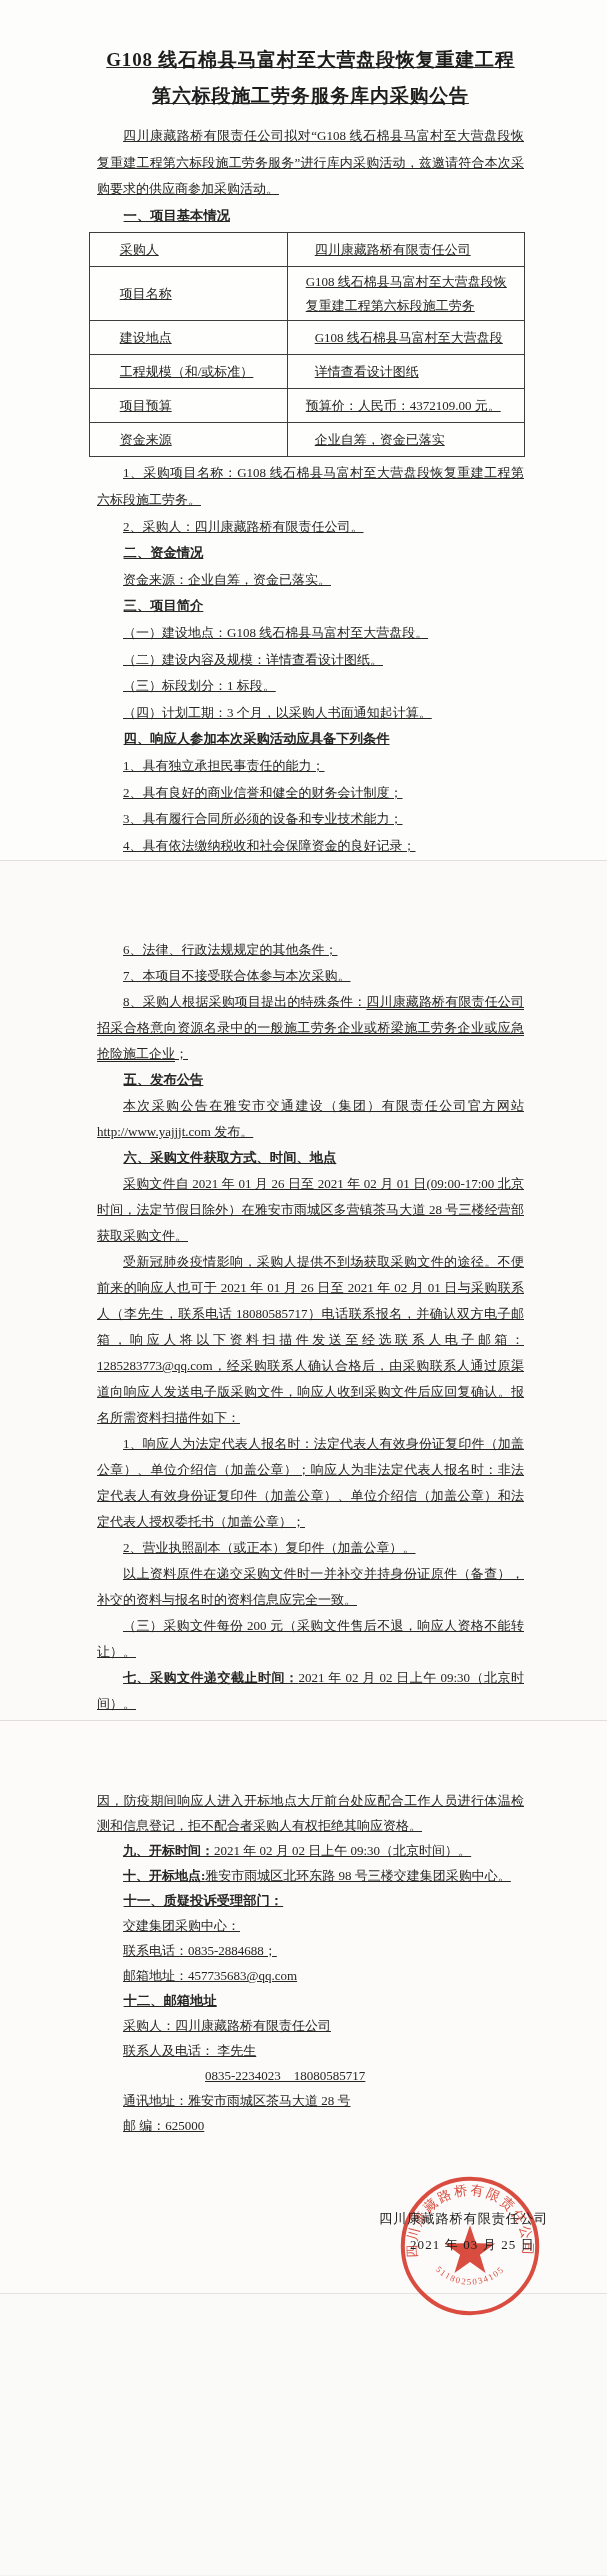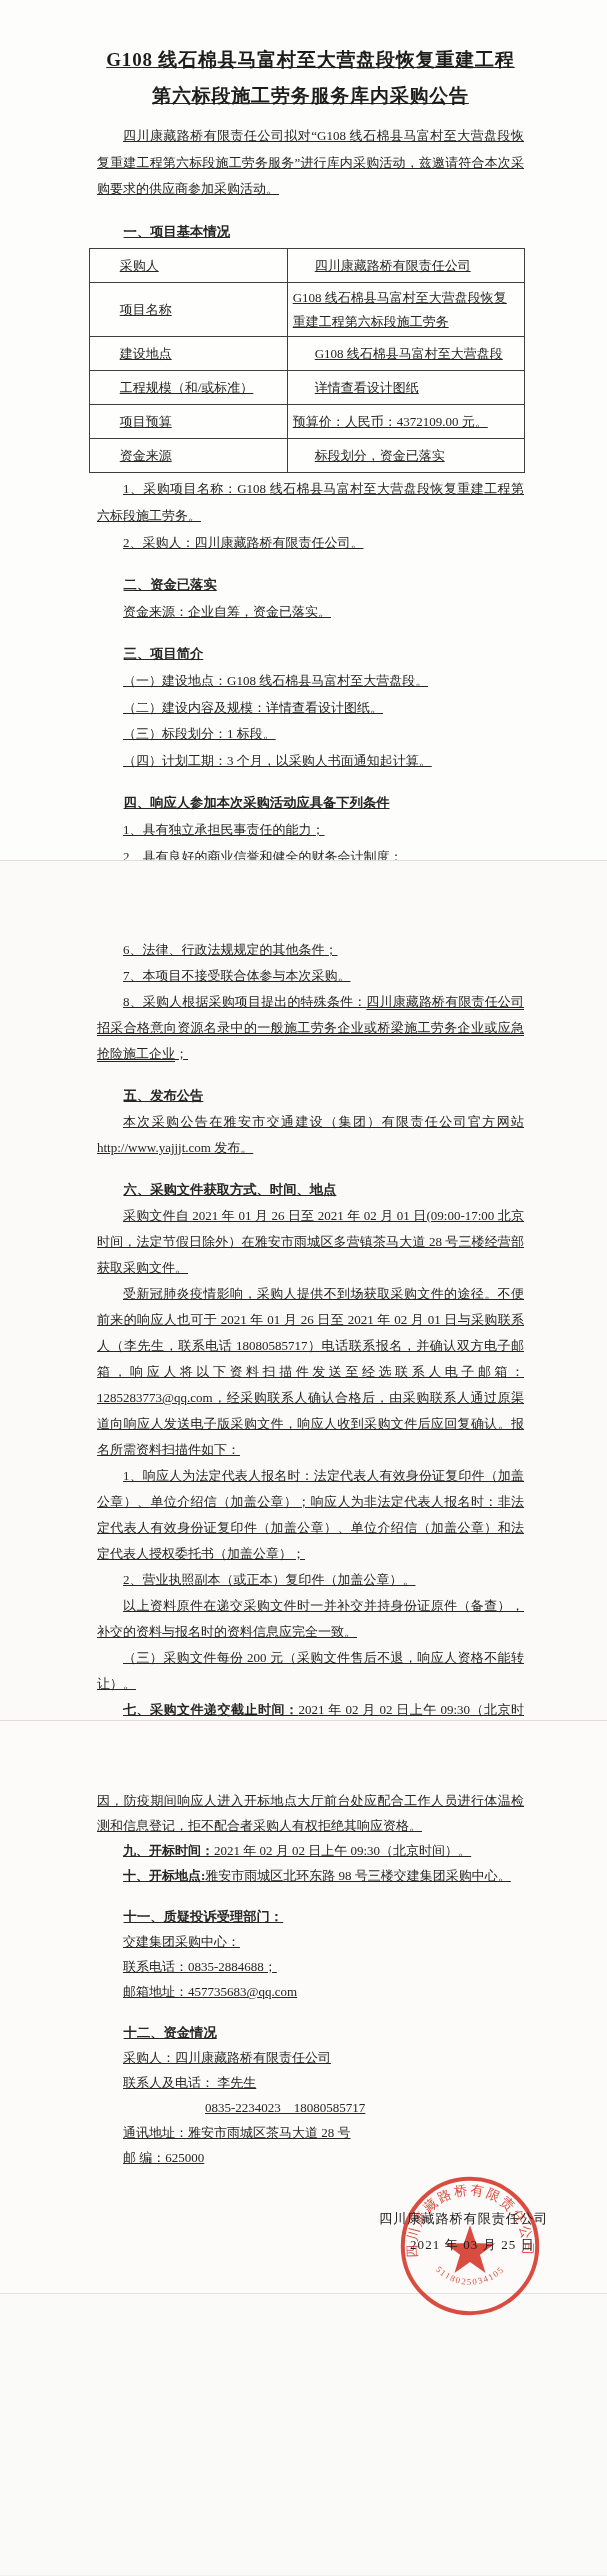--- a/index.html
+++ b/index.html
@@ -14,31 +14,31 @@
   .p2 { height:860px; background:#fbfaf8; border-top:1.5px solid #e2dfda; padding:76px 83px 0 97px; overflow:hidden; }
   .p3 { height:573px;  background:#fcfbf9; border-top:1.5px solid #e2dfda; padding:67px 83px 0 97px; }
   .p4 { height:282px;  background:#fafaf8; border-top:1.5px solid #e5e2dd; }
   .title {
     font-size:19px; font-weight:bold; text-align:center;
     line-height:36px; letter-spacing:0.8px; margin:0 0 9px 0; color:#1d1d1d;
   }
   p { margin:0; font-size:13px; line-height:26.6px; text-indent:2em; text-align:justify; }
   .p2 p { line-height:26px; }
   .p3 p { line-height:25px; }
-  .hd { font-weight:bold; font-size:13.3px;margin-top:16px; }
+  .hd { font-weight:bold; font-size:13.3px; }
   .noind { text-indent:0; }
   b.pfx { font-weight:bold; }
   .u { text-decoration:underline; text-underline-offset:3px; }
   .pre { white-space:pre-wrap; }
   .phones { text-indent:0; padding-left:108px; }
   table.info { border-collapse:collapse; width:436px; margin:3px 12px 3px -8.3px; table-layout:fixed; }
   .info td { border:1.1px solid #3e3e3e; font-size:13px; vertical-align:middle; background:#fefefd; }
   .info td.lab { width:164px; padding:3px 3px 3px 30px; height:27px; }
   .info td.val { padding:3px 6px 3px 27px; line-height:23.5px; }
-  .info td.val.tight { padding-left:5px; }
+  .info td.val.tight { padding-left:18px; }
   
   .stamp-wrap { position:absolute; left:398px; top:453px; width:144px; height:144px; z-index:3; }
   svg.seal { width:144px; height:144px; display:block; opacity:0.9; }
   .stamp-co   { position:absolute; left:379px; top:489px; font-size:13.3px; letter-spacing:0.8px; color:#1b1b1b; z-index:4; white-space:nowrap; }
   .stamp-date { position:absolute; left:410px; top:515px; font-size:13px;  letter-spacing:1.1px; color:#1b1b1b; z-index:4; white-space:nowrap; }
 </style>
 </head>
 <body>
 
 <div class="doc">
@@ -67,29 +67,29 @@
         <tr>
           <td class="lab">工程规模（和/或标准）</td>
           <td class="val">详情查看设计图纸</td>
         </tr>
         <tr>
           <td class="lab">项目预算</td>
           <td class="val tight">预算价：人民币：4372109.00 元。</td>
         </tr>
         <tr>
           <td class="lab">资金来源</td>
-          <td class="val">标段划分，资金已落实</td>
+          <td class="val">企业自筹，资金已落实</td>
         </tr>
       </tbody>
     </table>
 
     <p>1、采购项目名称：G108 线石棉县马富村至大营盘段恢复重建工程第六标段施工劳务。</p>
     <p>2、采购人：四川康藏路桥有限责任公司。</p>
 
-    <p class="hd">二、资金已落实</p>
+    <p class="hd">二、资金情况</p>
     <p>资金来源：企业自筹，资金已落实。</p>
 
     <p class="hd">三、项目简介</p>
     <p>（一）建设地点：G108 线石棉县马富村至大营盘段。</p>
     <p>（二）建设内容及规模：详情查看设计图纸。</p>
     <p>（三）标段划分：1 标段。</p>
     <p>（四）计划工期：3 个月，以采购人书面通知起计算。</p>
 
     <p class="hd">四、响应人参加本次采购活动应具备下列条件</p>
     <p>1、具有独立承担民事责任的能力；</p>
@@ -125,21 +125,21 @@
     <p class="noind">因，防疫期间响应人进入开标地点大厅前台处应配合工作人员进行体温检测和信息登记，拒不配合者采购人有权拒绝其响应资格。</p>
 
     <p><b class="pfx">九、开标时间：</b><span>2021 年 02 月 02 日上午 09:30（北京时间）。</span></p>
     <p><b class="pfx">十、开标地点:</b><span>雅安市雨城区北环东路 98 号三楼交建集团采购中心。</span></p>
 
     <p class="hd">十一、质疑投诉受理部门：</p>
     <p>交建集团采购中心：</p>
     <p>联系电话：0835-2884688；</p>
     <p>邮箱地址：457735683@qq.com</p>
 
-    <p class="hd">十二、资金情况</p>
+    <p class="hd">十二、邮箱地址</p>
     <p>采购人：四川康藏路桥有限责任公司</p>
     <p>联系人及电话： 李先生</p>
     <p class="phones pre">0835-2234023    18080585717</p>
     <p>通讯地址：雅安市雨城区茶马大道 28 号</p>
     <p>邮  编：625000</p>
 
     <div class="stamp-wrap">
       <svg class="seal" viewBox="0 0 180 180">
         <circle cx="90" cy="90" r="84" fill="none" stroke-width="5" stroke="#d63a2c"></circle>
         <path id="arcTop" d="M 28,118 A 67,67 0 1 1 152,118" fill="none"></path>

